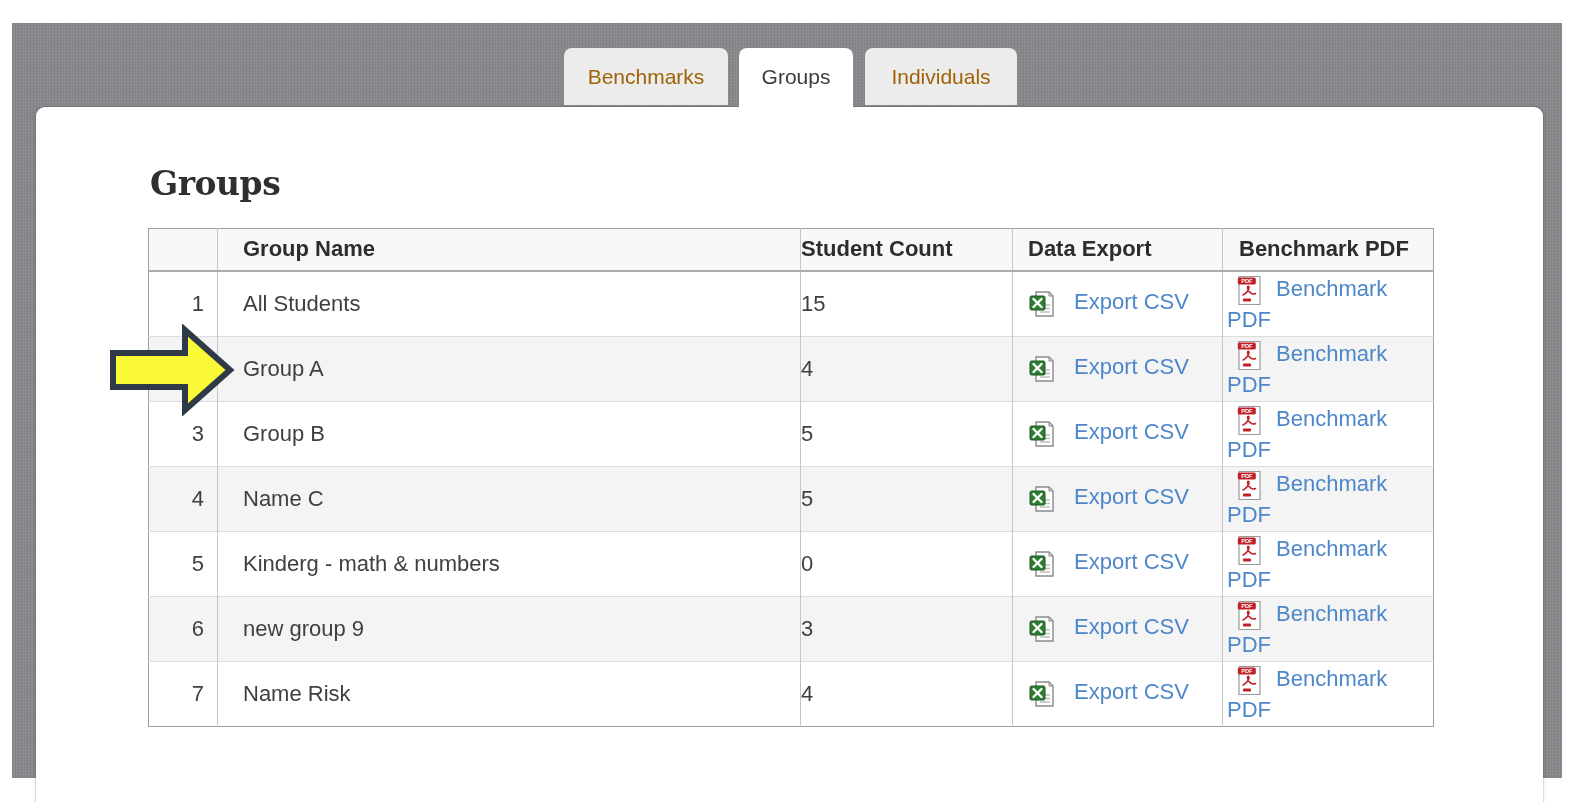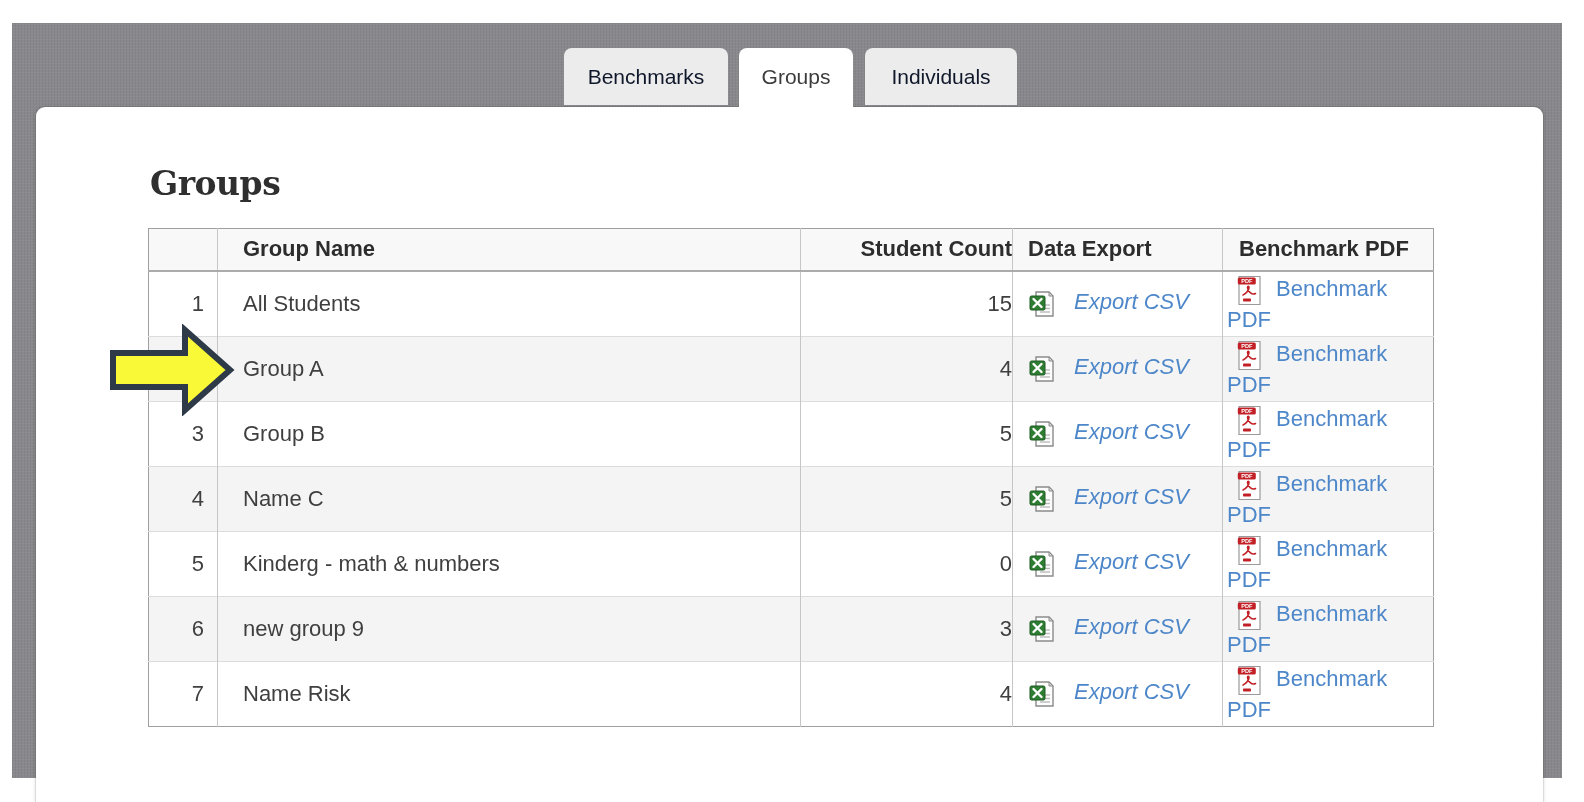--- a/index.html
+++ b/index.html
@@ -21,21 +21,21 @@
   .panel {
     position:absolute; left:36px; top:107px; width:1507px; height:695px;
     background:#ffffff; border-radius:9px 9px 0 0;
     box-shadow:0 0 0 1px rgba(0,0,0,0.07), 0 1px 4px rgba(0,0,0,0.18);
     z-index:1;
   }
 
   
   .tab {
     position:absolute; top:48px; height:57px; line-height:57px;
-    text-align:center; font-size:21px; color:#0f172a;
+    text-align:center; font-size:21px; color:#a16207;
     background:#ececec; border-radius:8px 8px 0 0; z-index:2;
     cursor:pointer; white-space:nowrap;
   }
   .tab.active {
     background:#ffffff; color:#3c3c3c; height:70px; z-index:3;
   }
   #tab-benchmarks { left:564px; width:164px; }
   #tab-groups     { left:739px; width:114px; }
   #tab-individuals{ left:865px; width:152px; }
 
@@ -57,28 +57,28 @@
   table.groups th:first-child, table.groups td:first-child { border-left:none; }
   table.groups th {
     height:42px; background:#f8f8f8; border-bottom:2px solid #ababab;
     font-weight:bold; color:#2d2d2d; font-size:22px;
   }
   table.groups td { height:64px; }
   table.groups tbody tr + tr td { border-top:1px solid #dcdcdc; }
   table.groups tbody tr.alt td { background:#f4f4f4; }
 
   th.h-name, td.c-name { text-align:left; padding-left:25px; }
-  th.h-count, td.c-count { text-align:right; }
+  th.h-count, td.c-count { text-align:left; }
   th.h-export, td.c-export { text-align:left; padding-left:15px; }
   th.h-pdf { text-align:left; padding-left:16px; }
   td.c-num { text-align:right; padding-right:13px; }
   td.c-pdf { padding:3px 2px 3px 4px; }
 
   a.link { color:#4d87c9; text-decoration:none; cursor:pointer; }
-  .csv-link { white-space:nowrap;font-style:italic; }
+  .csv-link { white-space:nowrap; }
   .csv-link .icon { display:inline-block; vertical-align:middle; margin-right:18px; }
   .pdf-link { display:inline-block; width:178px; text-indent:10px; line-height:27px; }
   .pdf-link .icon { display:inline-block; vertical-align:middle; margin-right:14px; }
 
   
   .arrow-annotation { position:absolute; left:108px; top:324px; z-index:4; }
 </style>
 </head>
 <body>
 

